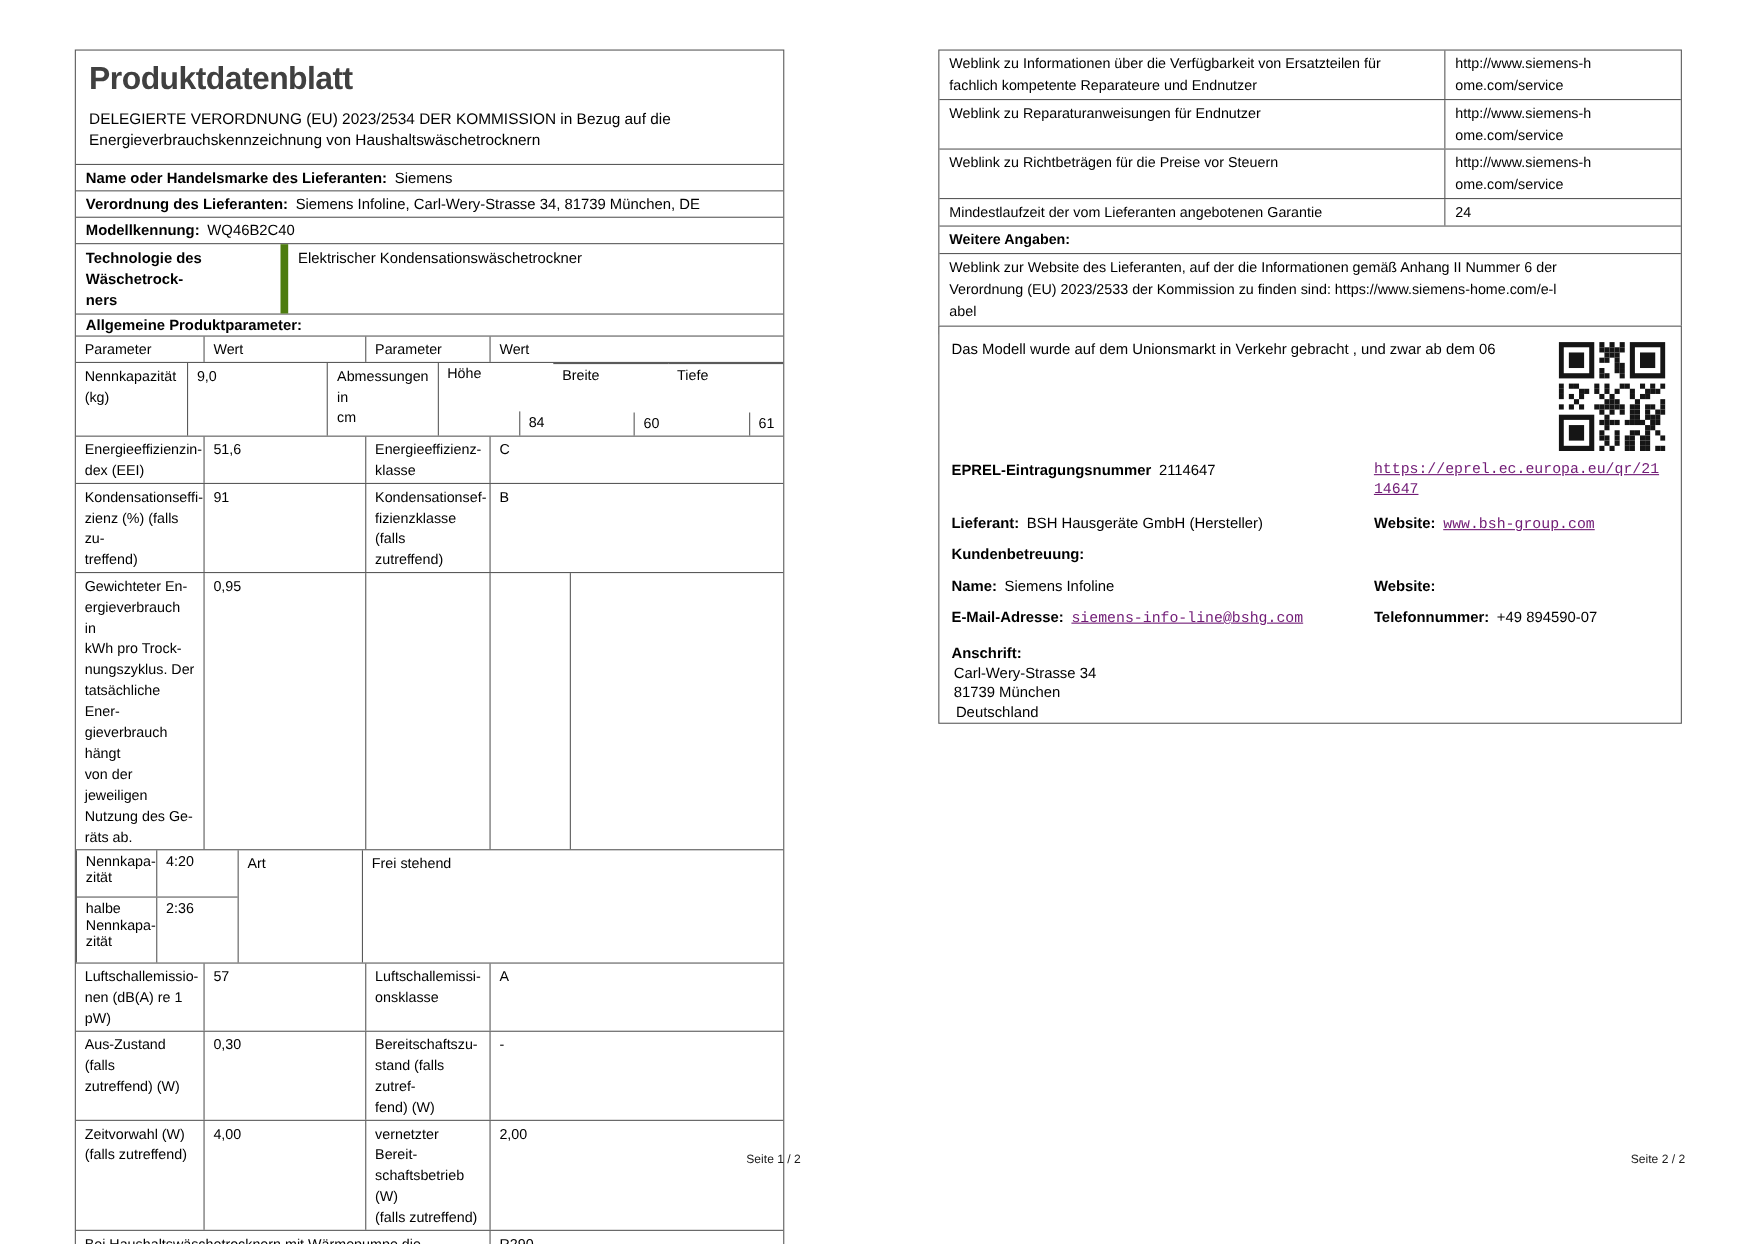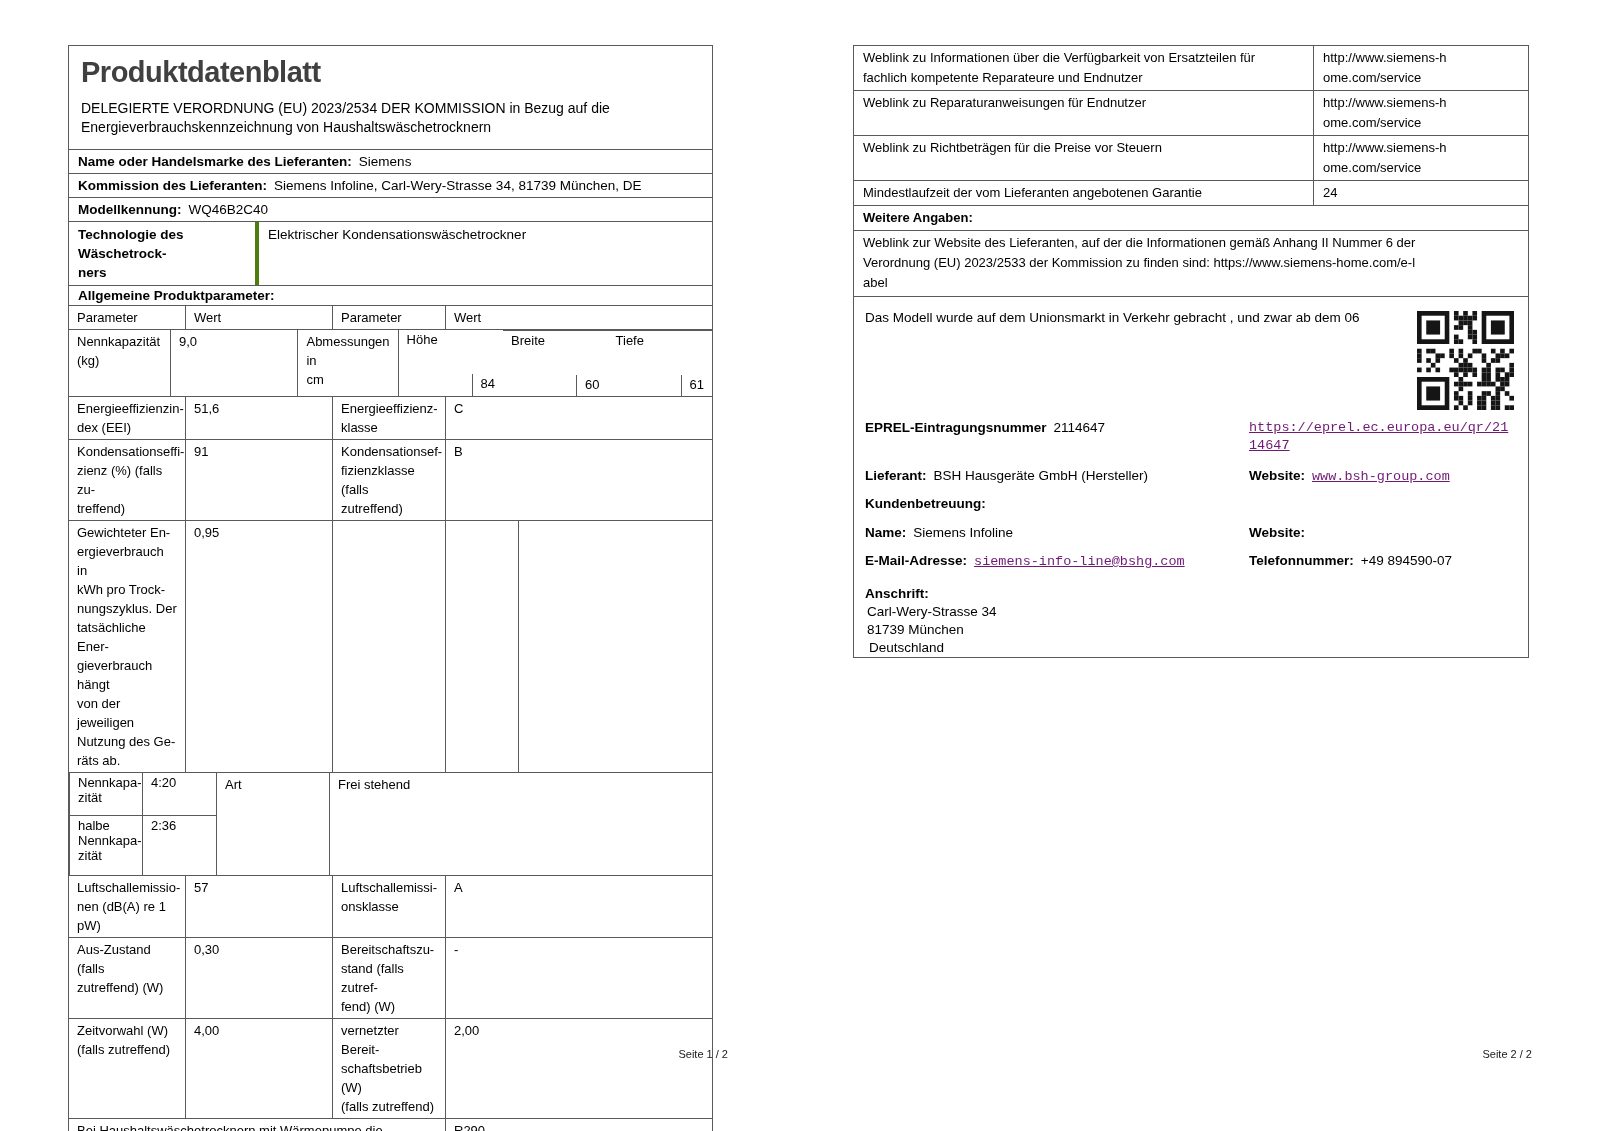--- a/index.html
+++ b/index.html
@@ -17,21 +17,21 @@
 
   .head-block { padding:10px 12px 12px 12px; }
   .doc-title { color:#404040; font-size:29px; font-weight:bold; letter-spacing:-0.5px; margin-bottom:10px; }
   .doc-reg { font-size:14px; line-height:19px; }
 
   .kv { padding:3px 9px; font-size:13.5px; line-height:17px; }
   .kv .val { margin-left:7px; font-weight:normal; }
 
   .tech-row { display:flex; }
   .tech-row .t1 { width:186px; padding:3px 9px; font-size:13.5px; line-height:19px; }
-  .tech-row .t2 { flex:1; border-left:4px solid #4d7c0f; padding:3px 9px; font-size:13.5px; line-height:19px; }
+  .tech-row .t2 { flex:1; border-left:7px solid #4d7c0f; padding:3px 9px; font-size:13.5px; line-height:19px; }
 
   .sect-head { padding:2px 9px; font-size:13.5px; }
 
   .ptab-row { display:flex; align-items:stretch; }
   .c { padding:2px 8px; font-size:13px; line-height:19px; border-left:1px solid #5a5a5a; }
   .c:first-child { border-left:none; }
   .c1 { width:116px; }
   .c2 { width:147px; }
   .c3 { width:113px; }
   .c4 { flex:1; }
@@ -107,21 +107,21 @@
     <div class="doc-title">Produktdatenblatt</div>
     <div class="doc-reg pre">DELEGIERTE VERORDNUNG (EU) 2023/2534 DER KOMMISSION in Bezug auf die
 Energieverbrauchskennzeichnung von Haushaltswäschetrocknern</div>
   </div>
 
   <div class="p1-row kv">
     <span class="b">Name oder Handelsmarke des Lieferanten:</span><span class="val">Siemens</span>
   </div>
 
   <div class="p1-row kv">
-    <span class="b">Kommission des Lieferanten:</span><span class="val">Siemens Infoline, Carl-Wery-Strasse 34, 81739 München, DE</span>
+    <span class="b">Verordnung des Lieferanten:</span><span class="val">Siemens Infoline, Carl-Wery-Strasse 34, 81739 München, DE</span>
   </div>
 
   <div class="p1-row kv">
     <span class="b">Modellkennung:</span><span class="val">WQ46B2C40</span>
   </div>
 
   <div class="p1-row tech-row">
     <div class="t1 b pre">Technologie des Wäschetrock-
 ners</div>
     <div class="t2">Elektrischer Kondensationswäschetrockner</div>

